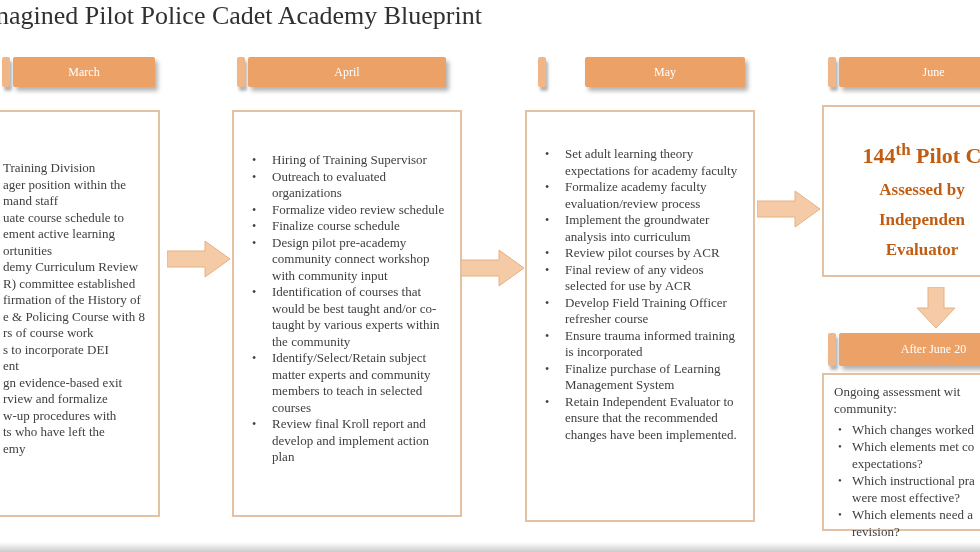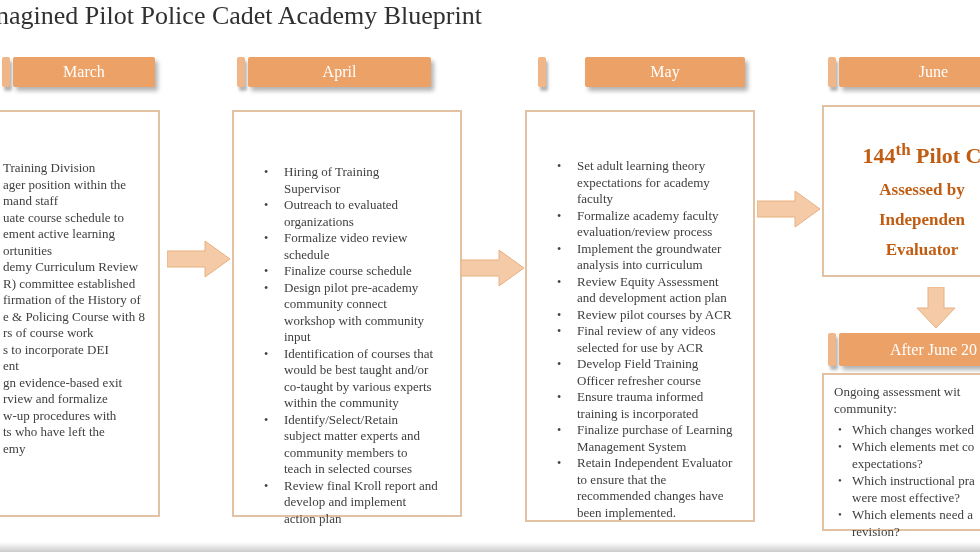--- a/index.html
+++ b/index.html
@@ -13,38 +13,38 @@
   }
   
   .hdr{position:absolute;display:flex;height:30px;}
   .hdr-tab{
     width:8px;height:100%;background:#F1B687;border-radius:2px;
     box-shadow:2px 4px 3px rgba(90,90,90,.45);margin-right:3px;
   }
   .hdr-main{
     flex:1;height:100%;background:#ECA167;border-radius:2px;
     box-shadow:3px 4px 4px rgba(90,90,90,.45);
-    color:#ffffff;font-size:16px;display:flex;align-items:center;justify-content:center;
+    color:#ffffff;font-size:12px;display:flex;align-items:center;justify-content:center;
   }
   #hdr-march{left:2px;top:57px;width:153px;}
-  #hdr-april{left:237px;top:57px;width:194px;}
+  #hdr-april{left:237px;top:57px;width:209px;}
   #hdr-may{left:538px;top:57px;width:207px;gap:36px;}
   #hdr-june{left:828px;top:57px;width:200px;}
   #hdr-after{left:828px;top:333px;width:200px;height:33px;}
   
   .box{position:absolute;background:#ffffff;border:2px solid #E3C2A4;box-sizing:border-box;}
   #box-march{left:-30px;top:110px;width:190px;height:407px;}
   #box-april{left:232px;top:110px;width:230px;height:407px;}
   #box-may{left:525px;top:110px;width:230px;height:412px;}
   #box-june{left:822px;top:105px;width:200px;height:172px;}
   #box-after{left:822px;top:373px;width:200px;height:158px;}
   .coltext{font-size:13px;line-height:16.5px;color:#404040;}
   ul.plain{list-style:none;margin:0;padding:48px 0 0 31px;}
   ul.plain li{white-space:nowrap;}
-  ul.blist{list-style:none;margin:16px;}
+  ul.blist{list-style:none;margin:4px;}
   #box-april ul.blist{padding:36px 6px 0 12px;}
   #box-may ul.blist{padding:30px 4px 0 12px;}
   ul.blist li{position:relative;padding-left:22px;margin:0;}
   ul.blist li::before{content:"\2022";position:absolute;left:2px;top:0;font-size:12px;color:#404040;}
   
   .june-content{padding-top:28px;text-align:center;color:#C15D12;font-weight:700;}
   .june-headline{font-size:22px;line-height:30px;margin-bottom:4px;white-space:nowrap;}
   .june-headline sup{font-size:17px;margin-top:11px;}
   .june-sub{font-size:17px;line-height:30px;white-space:nowrap;}
   
@@ -120,21 +120,20 @@
         <li>Identify/Select/Retain subject matter experts and community members to teach in selected courses</li>
         <li>Review final Kroll report and develop and implement action plan</li>
       </ul>
   </div>
 
   <div class="box" id="box-may">
     <ul class="blist coltext">
         <li>Set adult learning theory expectations for academy faculty</li>
         <li>Formalize academy faculty evaluation/review process</li>
         <li>Implement the groundwater analysis into curriculum</li>
-        <li>Review Equity Assessment and development action plan</li>
         <li>Review pilot courses by ACR</li>
         <li>Final review of any videos selected for use by ACR</li>
         <li>Develop Field Training Officer refresher course</li>
         <li>Ensure trauma informed training is incorporated</li>
         <li>Finalize purchase of Learning Management System</li>
         <li>Retain Independent Evaluator to ensure that the recommended changes have been implemented.</li>
       </ul>
   </div>
 
   <div class="box" id="box-june">

